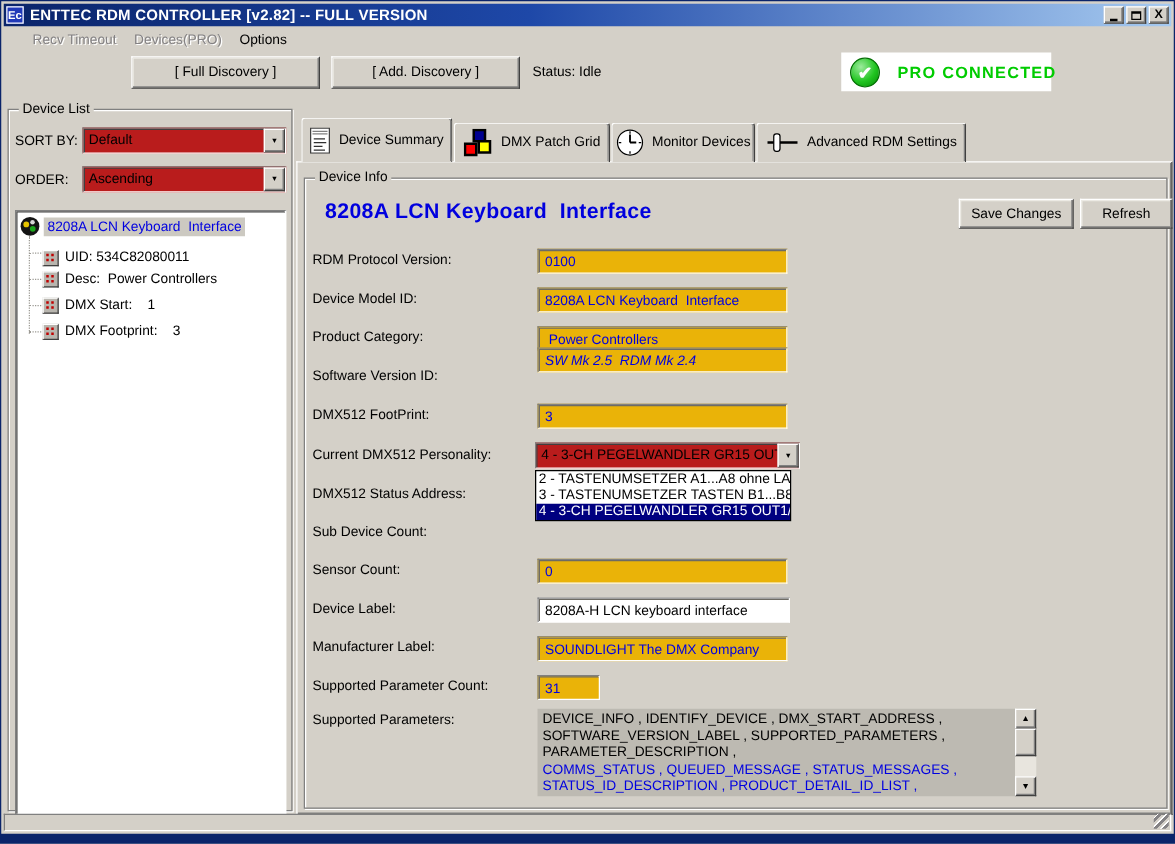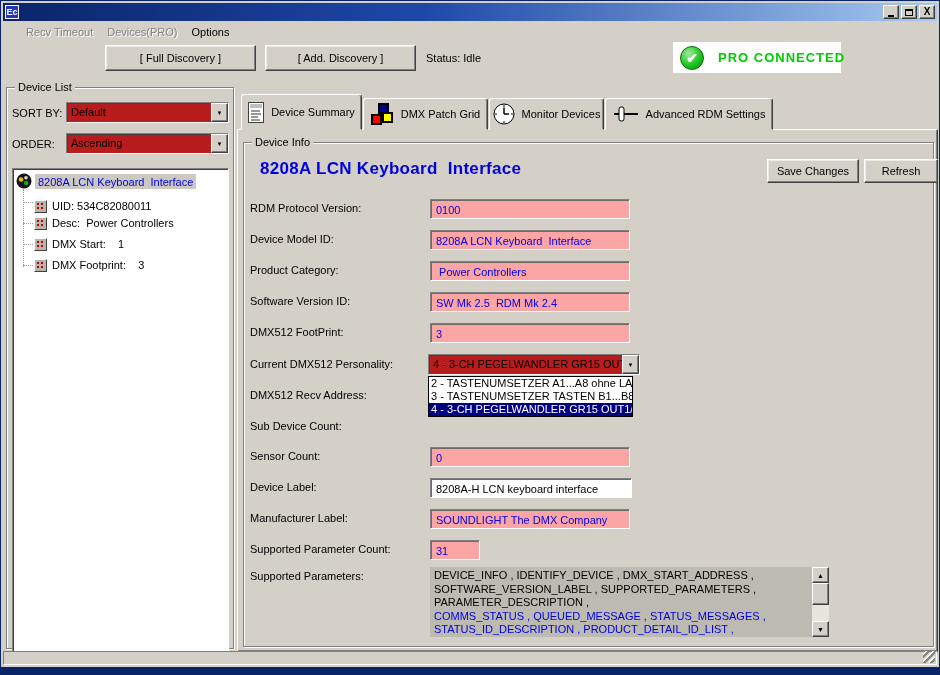--- a/index.html
+++ b/index.html
@@ -91,21 +91,21 @@
   .combo-text { flex:1; font-size:11px; padding:3px 2px 0 4px; overflow:hidden; white-space:pre; color:#000; }
   .combo-arrow {
     width:17px; background:#D4D0C8; flex:0 0 auto;
     border:1px solid; border-color:#FFFFFF #404040 #404040 #FFFFFF;
     box-shadow:inset -1px -1px 0 #808080;
     display:flex; align-items:center; justify-content:center;
     font-size:6px; color:#000;
   }
   .form-label { position:absolute; font-size:11px; color:#000; white-space:pre; }
   .field {
-    position:absolute; width:200px; height:20px; background:#fca5a5;
+    position:absolute; width:200px; height:20px; background:#eab308;
     border:1px solid; border-color:#808080 #FFFFFF #FFFFFF #808080;
     box-shadow:inset 1px 1px 0 #6E6B64;
     font-size:11px; color:#0000E0; padding:4px 2px 0 5px; white-space:pre; overflow:hidden;
   }
   .field.white { background:#fff; color:#000; width:202px; }
   .field.small { width:50px; }
 
   
   .dd-list { position:absolute; left:184px; top:233px; width:205px; background:#fff;
     border:1px solid #000; z-index:30; }
@@ -164,20 +164,21 @@
   .resize-grip { position:absolute; right:1px; bottom:1px; width:12px; height:12px;
     background:repeating-linear-gradient(135deg, transparent 0 2px, #FFFFFF 2px 3px, #848284 3px 5px); }
 </style>
 </head>
 <body>
 
 <div class="window">
 
   <div class="titlebar">
     <div class="app-icon">Ec</div>
+    <div class="title-text">ENTTEC RDM CONTROLLER [v2.82] -- FULL VERSION</div>
     <div class="win-controls">
       <div class="win-ctl">
           <span class="min-glyph"></span>
         </div>
       <div class="win-ctl">
           <span class="max-glyph"></span>
         </div>
       <div class="win-ctl">
           <span class="close-glyph">X</span>
         </div>
@@ -300,32 +301,32 @@
     <span class="form-label" style="left:6px; top:59px;">RDM Protocol Version:</span>
     <div class="field" style="left:186px; top:56px;">0100</div>
 
     <span class="form-label" style="left:6px; top:90px;">Device Model ID:</span>
     <div class="field" style="left:186px; top:87px;">8208A LCN Keyboard  Interface</div>
 
     <span class="form-label" style="left:6px; top:121px;">Product Category:</span>
     <div class="field" style="left:186px; top:118px;"> Power Controllers</div>
 
     <span class="form-label" style="left:6px; top:152px;">Software Version ID:</span>
-    <div class="field" style="left:186px; top:149px;">SW Mk 2.5  RDM Mk 2.4</div>
+    <div class="field" style="left:186px; top:135px;font-style:italic;">SW Mk 2.5  RDM Mk 2.4</div>
 
     <span class="form-label" style="left:6px; top:183px;">DMX512 FootPrint:</span>
     <div class="field" style="left:186px; top:180px;">3</div>
 
     <span class="form-label" style="left:6px; top:215px;">Current DMX512 Personality:</span>
     <div class="combo" style="left:184px; top:211px; width:212px; height:21px;">
       <span class="combo-text">4 - 3-CH PEGELWANDLER GR15 OUT1/2/</span>
       <span class="combo-arrow">▼</span>
     </div>
 
-    <span class="form-label" style="left:6px; top:246px;">DMX512 Recv Address:</span>
+    <span class="form-label" style="left:6px; top:246px;">DMX512 Status Address:</span>
     <span class="form-label" style="left:6px; top:277px;">Sub Device Count:</span>
 
     <div class="dd-list">
       <div class="dd-item">2 - TASTENUMSETZER A1...A8 ohne LA</div>
       <div class="dd-item">3 - TASTENUMSETZER TASTEN B1...B8</div>
       <div class="dd-item selected">4 - 3-CH PEGELWANDLER GR15 OUT1/2/</div>
     </div>
 
     <span class="form-label" style="left:6px; top:307px;">Sensor Count:</span>
     <div class="field" style="left:186px; top:304px;">0</div>

